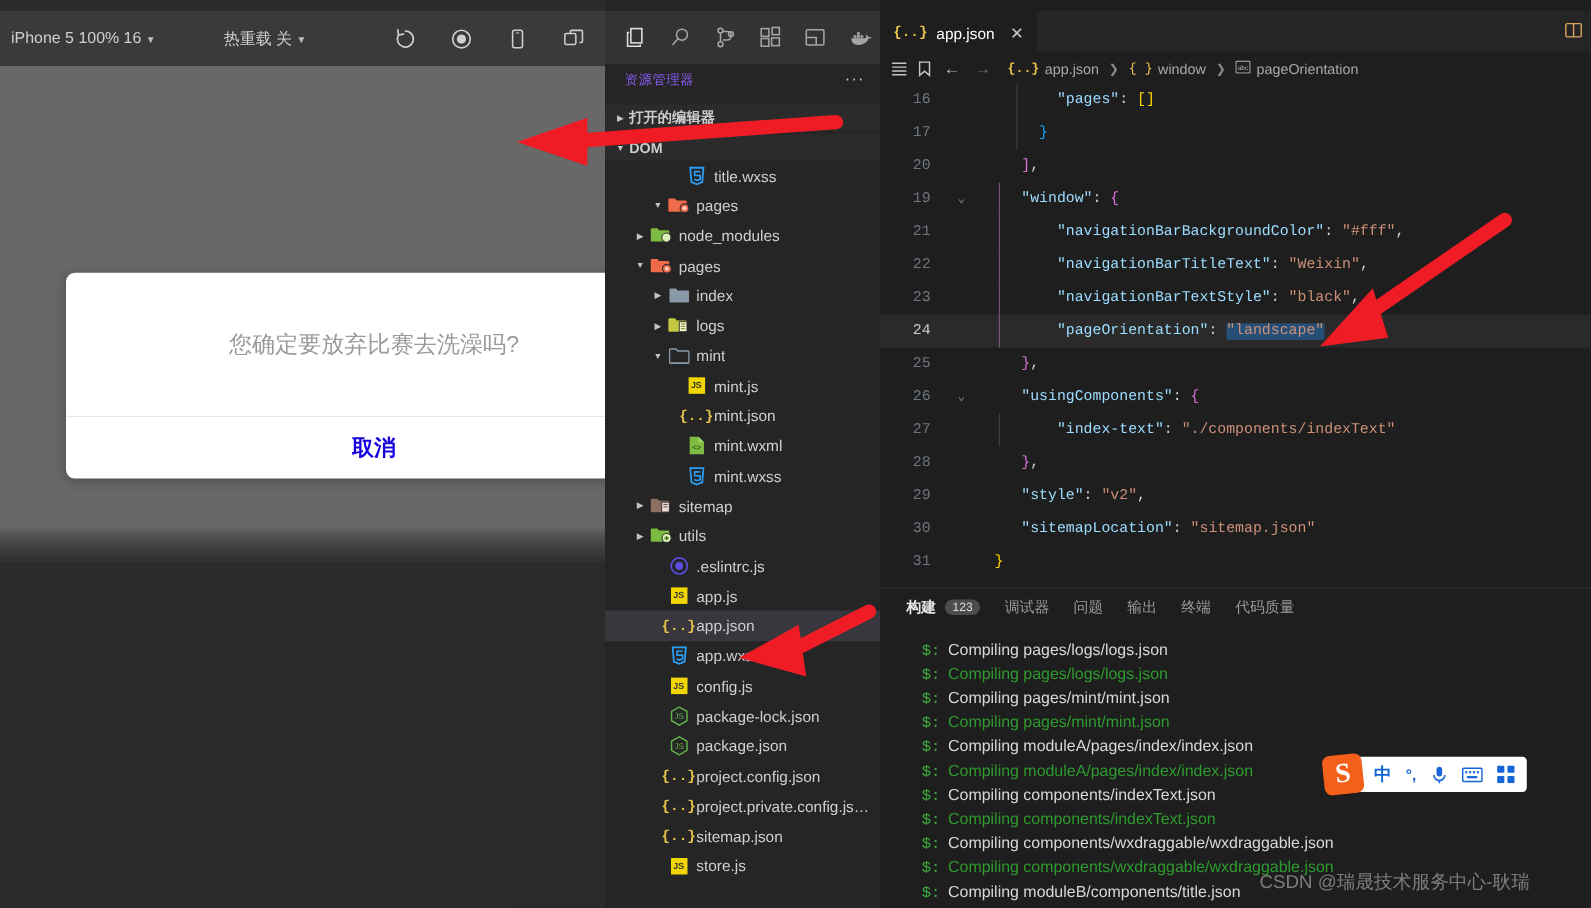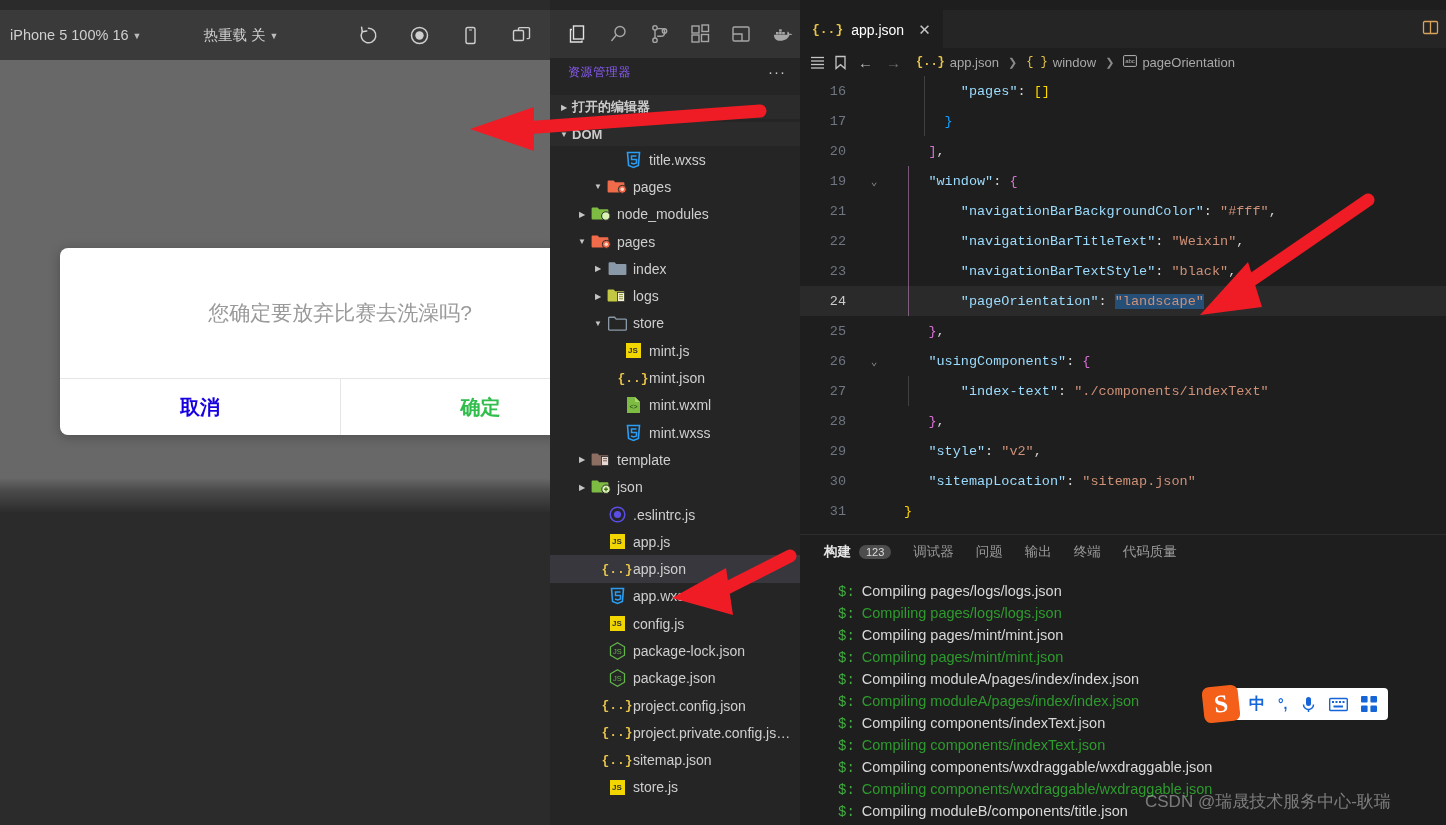--- a/index.html
+++ b/index.html
@@ -185,21 +185,20 @@
           </svg>
       </div>
     </div>
 
     <div id="sim-body">
 
       <div id="sim-modal">
         <div id="modal-text">您确定要放弃比赛去洗澡吗?</div>
         <div id="modal-btns">
           <div class="modal-btn" id="btn-cancel">取消</div>
-          <div class="modal-btn" id="btn-confirm">确定</div>
         </div>
       </div>
     </div>
     <div id="sim-fade"></div>
     <div id="sim-bottom"></div>
   </div>
 
   <div id="side-col">
 
     <div id="act-bar">
@@ -338,21 +337,21 @@
           <span class="nm">logs</span>
         </div>
         <div class="row">
           <span style="display:inline-block;width:40px;flex:0 0 40px;"></span>
           <span class="tw">▼</span>
           <span class="fi">
             <svg width="19" height="15" viewBox="0 0 19 15">
               <path d="M0.6 2.2a1 1 0 0 1 1-1h5l1.6 1.9h9.2a1 1 0 0 1 1 1v9a1 1 0 0 1-1 1H1.6a1 1 0 0 1-1-1z" fill="none" stroke="#8a99a8" stroke-width="1.4"></path>
             </svg>
           </span>
-          <span class="nm">store</span>
+          <span class="nm">mint</span>
         </div>
         <div class="row">
           <span style="display:inline-block;width:56px;flex:0 0 56px;"></span>
           <span class="tw"></span>
           <span class="fi">
             <span class="jsbadge">JS</span>
           </span>
           <span class="nm">mint.js</span>
         </div>
         <div class="row">
@@ -392,36 +391,36 @@
           <span class="fi">
             <svg width="20" height="16" viewBox="0 0 20 16">
               <path d="M0.6 2.4a1 1 0 0 1 1-1h5L8.2 3.3h8.2a1 1 0 0 1 1 1v8.3a1 1 0 0 1-1 1H1.6a1 1 0 0 1-1-1z" fill="#8d6e63"></path>
               <rect x="10.5" y="4.5" width="7" height="9" fill="#e6d9d3" stroke="#2b2b2b" stroke-width=".8"></rect>
               <g stroke="#6b4f45" stroke-width=".9">
                 <line x1="12" y1="6.6" x2="16" y2="6.6"></line>
                 <line x1="12" y1="8.8" x2="16" y2="8.8"></line>
               </g>
             </svg>
           </span>
-          <span class="nm">template</span>
+          <span class="nm">sitemap</span>
         </div>
         <div class="row">
           <span style="display:inline-block;width:24px;flex:0 0 24px;"></span>
           <span class="tw">▶</span>
           <span class="fi">
             <svg width="20" height="16" viewBox="0 0 20 16">
               <path d="M0.6 2.4a1 1 0 0 1 1-1h5L8.2 3.3h8.2a1 1 0 0 1 1 1v8.3a1 1 0 0 1-1 1H1.6a1 1 0 0 1-1-1z" fill="#7dbb42"></path>
               <circle cx="15" cy="10.2" r="4.2" fill="#d9f2b4" stroke="#2b2b2b" stroke-width="1"></circle>
               <g stroke="#3c6b14" stroke-width="1.3">
                 <line x1="15" y1="8.2" x2="15" y2="12.2"></line>
                 <line x1="13" y1="10.2" x2="17" y2="10.2"></line>
               </g>
             </svg>
           </span>
-          <span class="nm">json</span>
+          <span class="nm">utils</span>
         </div>
         <div class="row">
           <span style="display:inline-block;width:40px;flex:0 0 40px;"></span>
           <span class="tw"></span>
           <span class="fi">
             <svg width="17" height="17" viewBox="0 0 17 17">
               <circle cx="8.5" cy="8.5" r="7.3" fill="none" stroke="#5b4ee5" stroke-width="1.5"></circle>
               <circle cx="8.5" cy="8.5" r="3.6" fill="#5b4ee5"></circle>
             </svg>
           </span>

